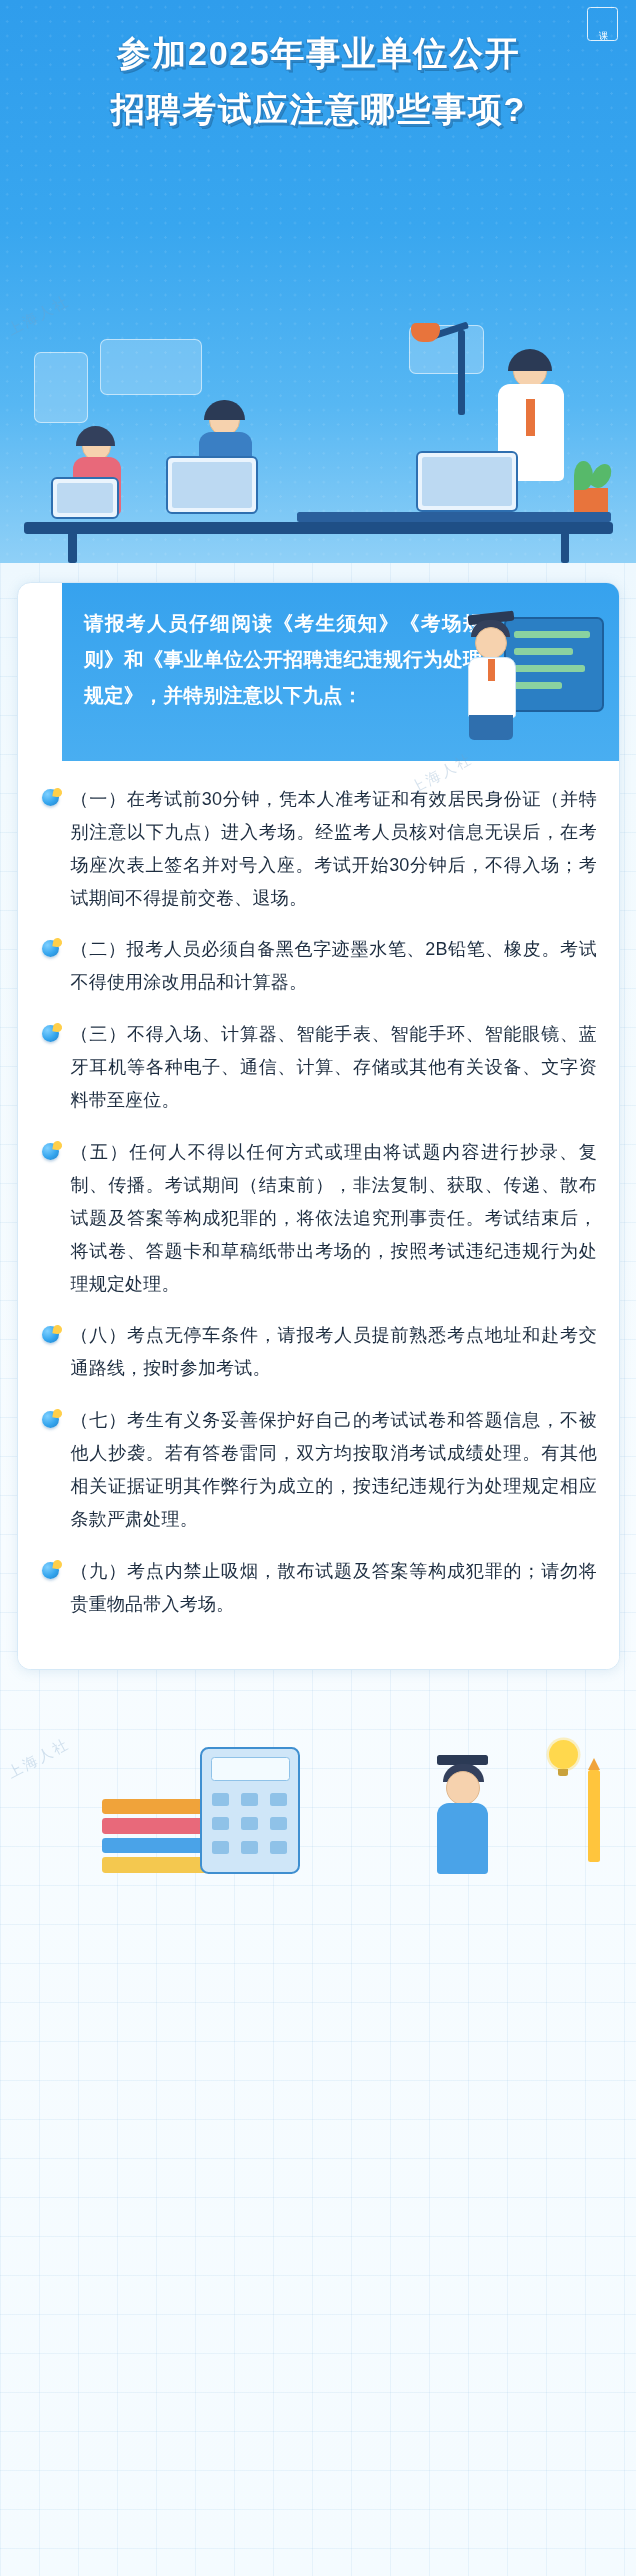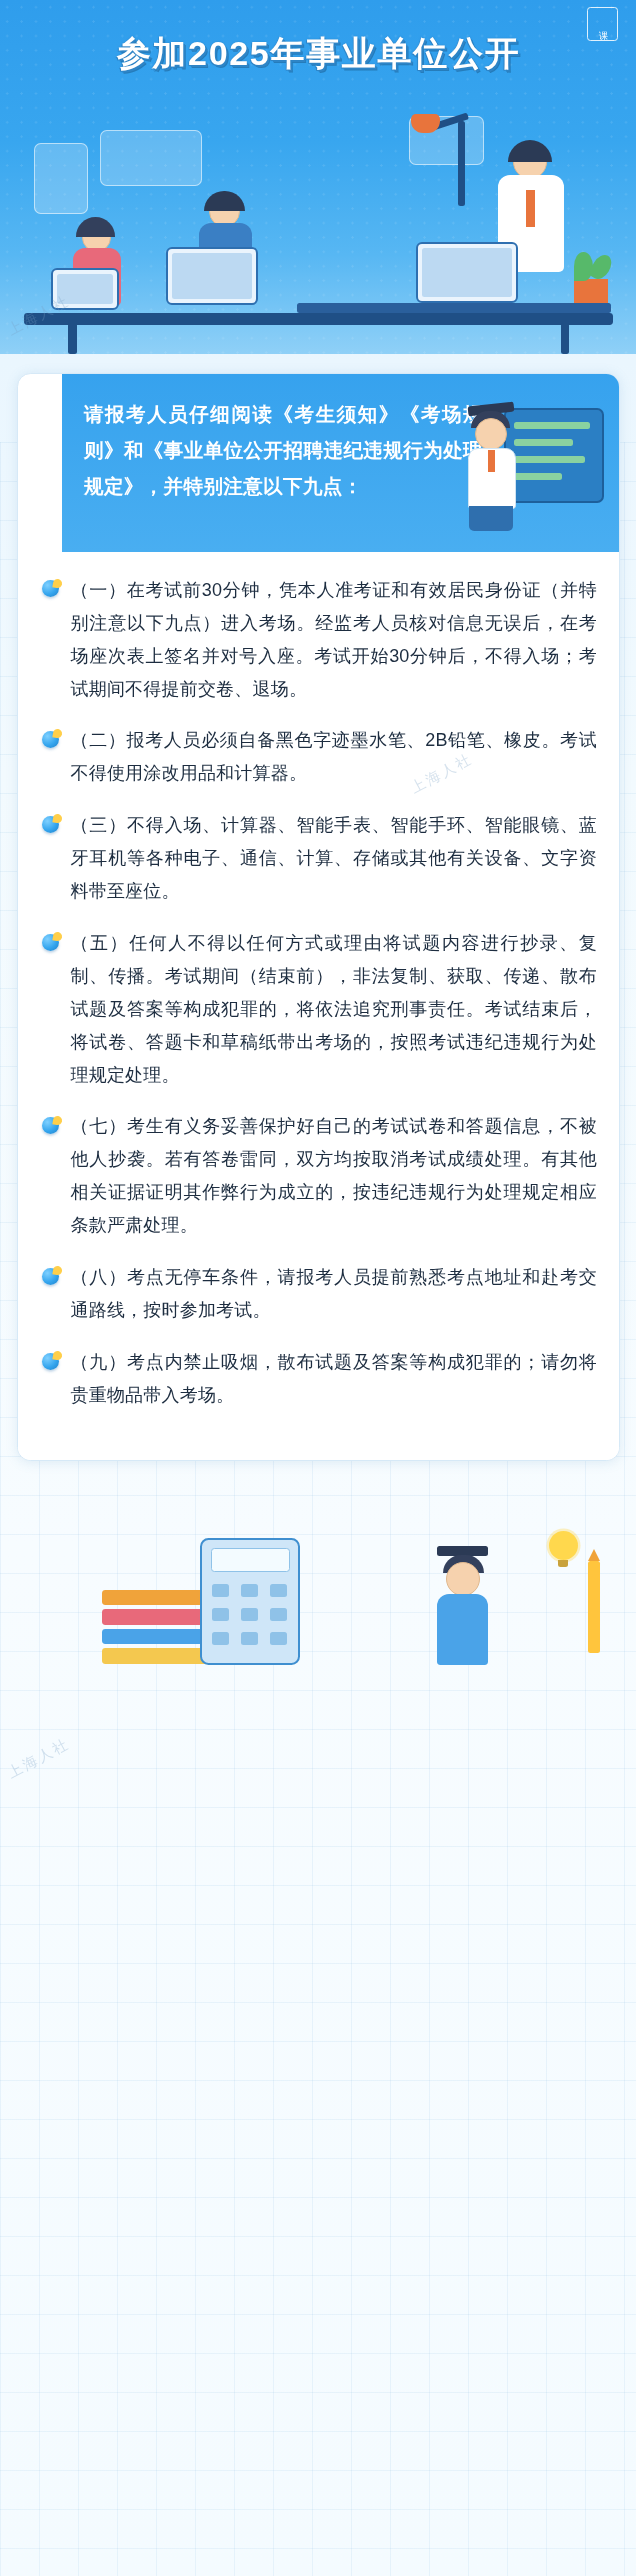--- a/index.html
+++ b/index.html
@@ -24,21 +24,21 @@
     background-image:
       linear-gradient(to right, rgba(150,195,230,.16) 0.8px, transparent 0.8px),
       linear-gradient(to bottom, rgba(150,195,230,.16) 0.8px, transparent 0.8px);
     background-size: 39px 39px;
     pointer-events: none;
   }
 
   
   .header {
     position: relative;
-    height: 354px;
+    height: 563px;
     background: linear-gradient(180deg, #2f9dec 0%, #38a6ef 40%, #57b7f3 72%, #8fd0f7 100%);
     overflow: hidden;
   }
   .header .dots {
     position: absolute; inset: 0;
     background-image: radial-gradient(rgba(255,255,255,.18) 1.2px, transparent 1.3px);
     background-size: 14.4px 14.4px;
     opacity: .55;
   }
   .hdr-badge {
@@ -227,20 +227,21 @@
   <div class="header">
     <div class="dots"></div>
 
     <div class="hdr-badge">
       <span>课</span>
     </div>
 
     <div class="title-wrap">
       <div class="title-line">参加2025年事业单位公开</div>
       <br>
+      <div class="title-line l2">招聘考试应注意哪些事项?</div>
     </div>
 
     <div class="scene">
       <div class="panel-card" style="left:34px; top:44px; width:54px; height:71px;"></div>
       <div class="panel-card" style="left:100px; top:31px; width:102px; height:56px;"></div>
       <div class="panel-card" style="right:153px; top:17px; width:75px; height:49px;"></div>
 
       <div class="lamp-arm" style="left:458px; top:22px; width:6.8px; height:85px;"></div>
       <div class="lamp-arm" style="left:425px; top:20.4px; width:44px; height:6.8px; transform:rotate(-18deg);"></div>
       <div style="position:absolute;left:411px;top:15.3px;width:29px;height:18.7px;background:#e8743c;border-radius:5.1px 5.1px 12px 12px;"></div>
@@ -333,29 +334,29 @@
           </div>
         <div class="txt">（五）任何人不得以任何方式或理由将试题内容进行抄录、复制、传播。考试期间（结束前），非法复制、获取、传递、散布试题及答案等构成犯罪的，将依法追究刑事责任。考试结束后，将试卷、答题卡和草稿纸带出考场的，按照考试违纪违规行为处理规定处理。</div>
       </div>
 
 
       <div class="item">
         <div class="bullet">
             <div class="ball"></div>
             <div class="tail"></div>
           </div>
+        <div class="txt">（八）考点无停车条件，请报考人员提前熟悉考点地址和赴考交通路线，按时参加考试。</div>
+      </div>
+
+      <div class="item">
+        <div class="bullet">
+            <div class="ball"></div>
+            <div class="tail"></div>
+          </div>
         <div class="txt">（七）考生有义务妥善保护好自己的考试试卷和答题信息，不被他人抄袭。若有答卷雷同，双方均按取消考试成绩处理。有其他相关证据证明其作弊行为成立的，按违纪违规行为处理规定相应条款严肃处理。</div>
-      </div>
-
-      <div class="item">
-        <div class="bullet">
-            <div class="ball"></div>
-            <div class="tail"></div>
-          </div>
-        <div class="txt">（八）考点无停车条件，请报考人员提前熟悉考点地址和赴考交通路线，按时参加考试。</div>
       </div>
 
       <div class="item">
         <div class="bullet">
             <div class="ball"></div>
             <div class="tail"></div>
           </div>
         <div class="txt">（九）考点内禁止吸烟，散布试题及答案等构成犯罪的；请勿将贵重物品带入考场。</div>
       </div>
 

